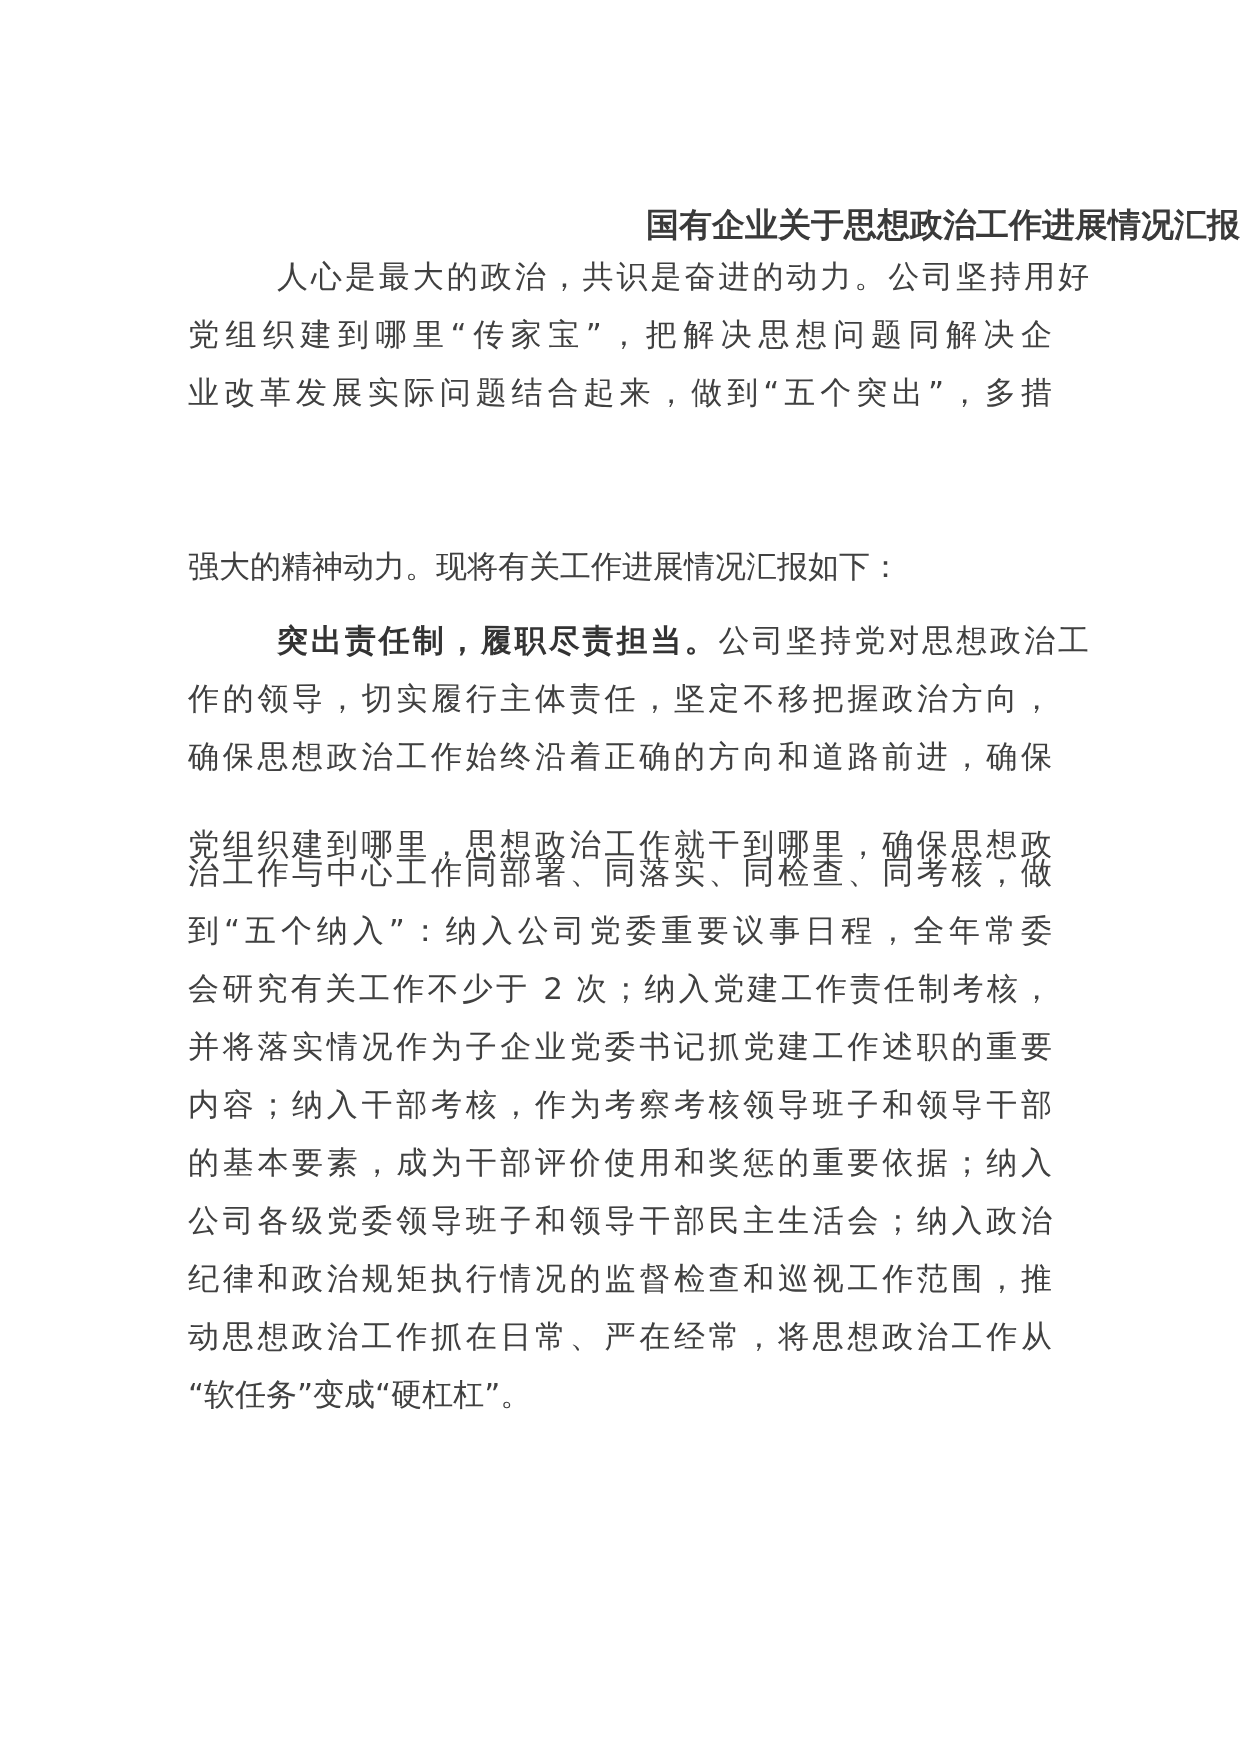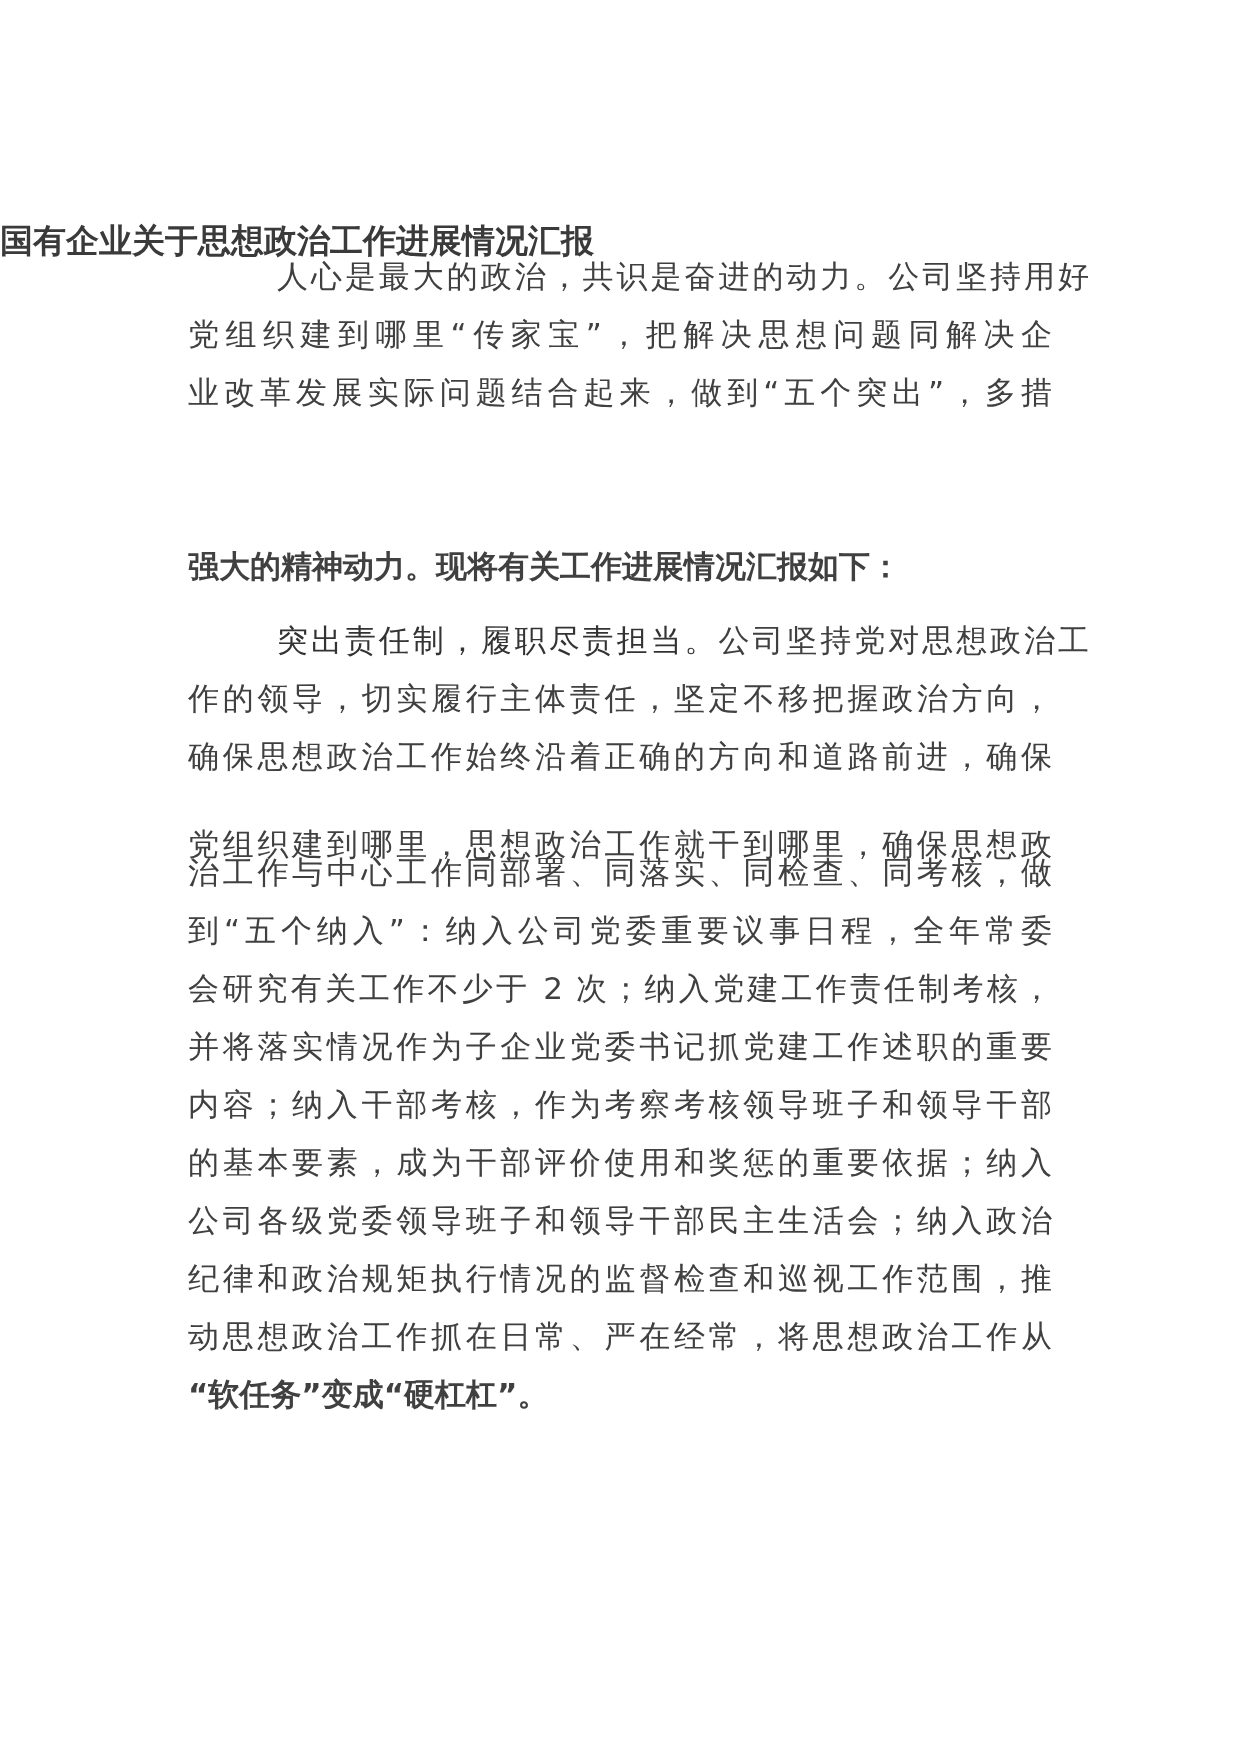--- a/index.html
+++ b/index.html
@@ -1,26 +1,26 @@
 <!DOCTYPE html>
 <html><head>
   <meta charset="utf-8">
   <style>
     html, body { margin: 0; padding: 0; background: #ffffff; }
     body { width: 1240px; height: 1754px; position: relative; overflow: hidden;
            font-family: "DejaVu Sans", "Liberation Sans", sans-serif; color: #404040; }
     .page { position: absolute; left: 0; top: 0; width: 1240px; height: 1754px; background: #fff; }
-    .title { position: absolute; left: 0; width: 1240px; top: 203px; text-align: left;
-             font-size: 33px; font-weight: bold; color: #3a3a3a; letter-spacing: 0px; margin-top: 16px; }
+    .title { position: absolute; left: 0; width: 1240px; top: 203px; text-align: right;
+             font-size: 33px; font-weight: bold; color: #3a3a3a; letter-spacing: 0px; }
     .line { position: absolute; left: 188px; width: 864px; height: 40px; font-size: 31px;
             line-height: 40px; white-space: nowrap; color: #404040; text-align: justify;
             text-align-last: justify; }
     .line.indent { left: 240px; width: 812px; margin-left: 37px; }
-    .line.last { text-align-last: left; font-weight: bold; }
-    .bold { font-weight: normal; color: #333; }
+    .line.last { text-align-last: left; }
+    .bold { font-weight: bold; color: #333; }
   </style>
 </head>
 <body>
 
 <div class="page">
   <div class="title">国有企业关于思想政治工作进展情况汇报</div>
 
   <div class="line indent" style="top:256px">人心是最大的政治，共识是奋进的动力。公司坚持用好</div>
   <div class="line" style="top:314px">党组织建到哪里“传家宝”，把解决思想问题同解决企</div>
   <div class="line" style="top:372px">业改革发展实际问题结合起来，做到“五个突出”，多措</div>

